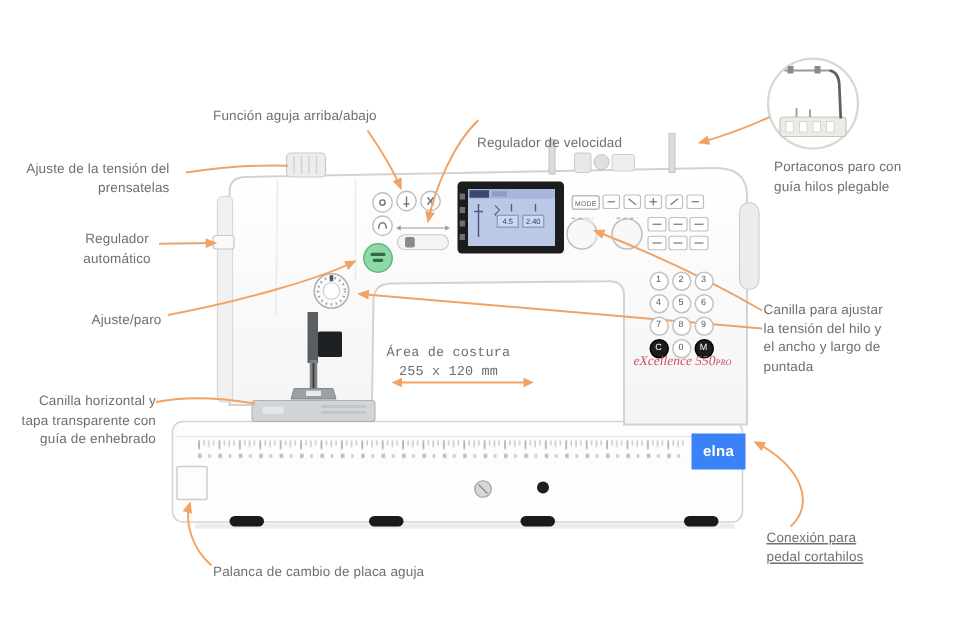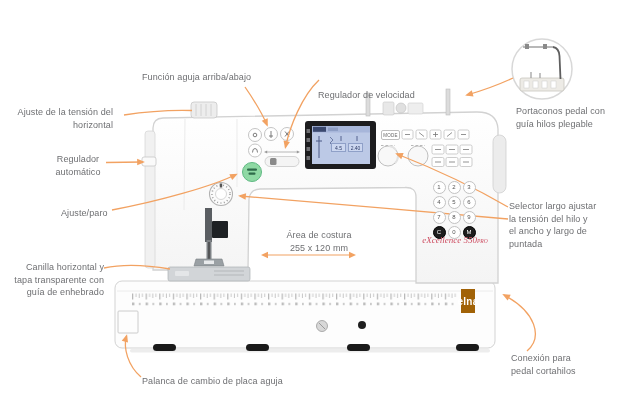--- a/index.html
+++ b/index.html
@@ -32,22 +32,22 @@
     border:0.5px solid #8fa0c8; color:#2c3a66; font-size:5px;
     display:flex; align-items:center; justify-content:center; box-sizing:border-box;
   }
   .brand {
     position:absolute; left:407px; top:235px; width:96px; text-align:center;
     font-family:"Liberation Serif", serif; font-style:italic; font-size:9px;
     color:#CE4E62; white-space:nowrap;
   }
   .brand .pro { font-size:5.5px; }
   .elna {
-    position:absolute; left:461px; top:289px; width:14px; height:24px;
-    background:#a16207; color:#fff; font-weight:bold; font-size:10px;
+    position:absolute; left:461px; top:289px; width:36px; height:24px;
+    background:#3b82f6; color:#fff; font-weight:bold; font-size:10px;
     display:flex; align-items:center; justify-content:center; letter-spacing:0.2px;
   }
 </style>
 </head>
 <body>
 
 <div class="stage">
 
   <svg width="640" height="416" viewBox="0 0 640 416">
     <defs>
@@ -278,58 +278,58 @@
 
   <div class="label" style="left:142px; top:71px;">
     <span>Función aguja arriba/abajo</span>
   </div>
 
   <div class="label" style="left:318px; top:68px;margin-top:21px;">
     <span>Regulador de velocidad</span>
   </div>
 
   <div class="label" style="left:516px; top:105px;">
-    <span>Portaconos pedal con</span>
+    <span>Portaconos paro con</span>
     <span>guía hilos plegable</span>
   </div>
 
   <div class="label r" style="right:527px; top:106px;">
     <span>Ajuste de la tensión del</span>
-    <span>horizontal</span>
+    <span>prensatelas</span>
   </div>
 
   <div class="label c" style="left:42px; top:153px; width:72px;">
     <span>Regulador</span>
     <span>automático</span>
   </div>
 
   <div class="label" style="left:61px; top:207px;">
     <span>Ajuste/paro</span>
   </div>
 
   <div class="label" style="left:509px; top:200px;">
-    <span>Selector largo ajustar</span>
+    <span>Canilla para ajustar</span>
     <span>la tensión del hilo y</span>
     <span>el ancho y largo de</span>
     <span>puntada</span>
   </div>
 
-  <div class="label c" style="left:276px; top:229px; width:86px;">
+  <div class="label c" style="left:256px; top:229px; width:86px;font-family:Liberation Mono, monospace;">
     <span>Área de costura</span>
     <span>255 x 120 mm</span>
   </div>
 
   <div class="label" style="left:142px; top:375px;">
     <span>Palanca de cambio de placa aguja</span>
   </div>
 
   <div class="label r" style="right:536px; top:261px;">
     <span>Canilla horizontal y</span>
     <span>tapa transparente con</span>
     <span>guía de enhebrado</span>
   </div>
 
-  <div class="label" style="left:511px; top:352px;">
+  <div class="label" style="left:511px; top:352px;text-decoration:underline;">
     <span>Conexión para</span>
     <span>pedal cortahilos</span>
   </div>
 
 </div>
 
 </body></html>

